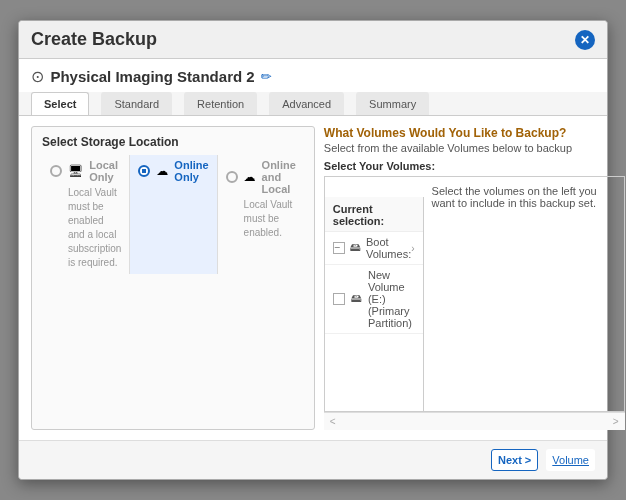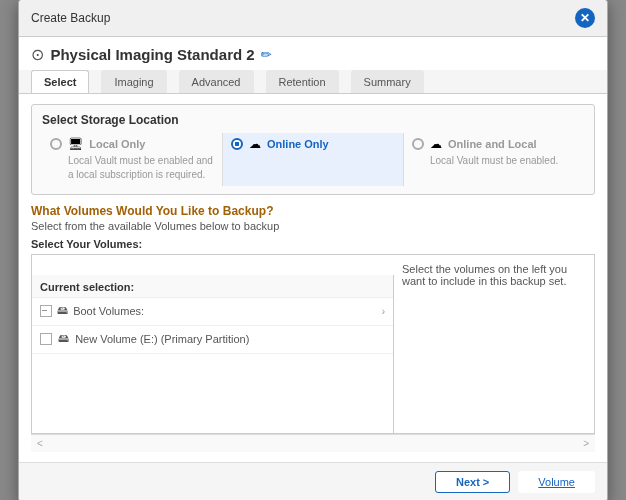--- a/index.html
+++ b/index.html
@@ -28,22 +28,22 @@
     .modal-header {
       background: #f0f0f0;
       border-bottom: 1px solid #ccc;
       padding: 8px 12px;
       display: flex;
       align-items: center;
       justify-content: space-between;
       border-radius: 4px 4px 0 0;
     }
     .modal-header-title {
-      font-size: 12px;
-      font-weight: normal;
+      font-size: 18px;
+      font-weight: bold;
       color: #333;
     }
     .close-btn {
       width: 20px;
       height: 20px;
       background: #1565c0;
       border-radius: 50%;
       display: flex;
       align-items: center;
       justify-content: center;
@@ -92,21 +92,21 @@
     .tab.active {
       background: #fff;
       border-color: #ccc;
       color: #333;
       font-weight: bold;
     }
     .modal-body {
       padding: 10px 12px;
       flex: 1;
       display: flex;
-      flex-direction: column;
+      flex-direction: row;
       gap: 9px;
     }
     .section-title {
       font-size: 12px;
       font-weight: bold;
       color: #333;
       margin-bottom: 6px;
     }
     .storage-location-box {
       border: 1px solid #ccc;
@@ -281,21 +281,21 @@
     .modal-footer {
       display: flex;
       justify-content: flex-end;
       gap: 8px;
       padding: 8px 12px;
       border-top: 1px solid #ddd;
       background: #f5f5f5;
       border-radius: 0 0 4px 4px;
     }
     .btn {
-      padding: 4px 20px;
+      padding: 4px 6px;
       font-size: 11px;
       border-radius: 3px;
       cursor: pointer;
       border: 1px solid #ccc;
     }
     .btn-next {
       background: #fff;
       color: #1565c0;
       border-color: #1565c0;
       font-weight: bold;
@@ -324,27 +324,27 @@
     <span class="backup-icon">⊙</span>
     <span class="backup-name">Physical Imaging Standard 2</span>
     <span class="edit-icon">✏</span>
   </div>
 
   <div class="tabs">
     <div class="tab active">
       <span>Select</span>
     </div>
     <div class="tab">
-      <span>Imaging</span>
+      <span>Standard</span>
+    </div>
+    <div class="tab">
+      <span>Retention</span>
     </div>
     <div class="tab">
       <span>Advanced</span>
-    </div>
-    <div class="tab">
-      <span>Retention</span>
     </div>
     <div class="tab">
       <span>Summary</span>
     </div>
   </div>
 
   <div class="modal-body">
 
     <div class="storage-location-box">
       <div class="section-title">Select Storage Location</div>

